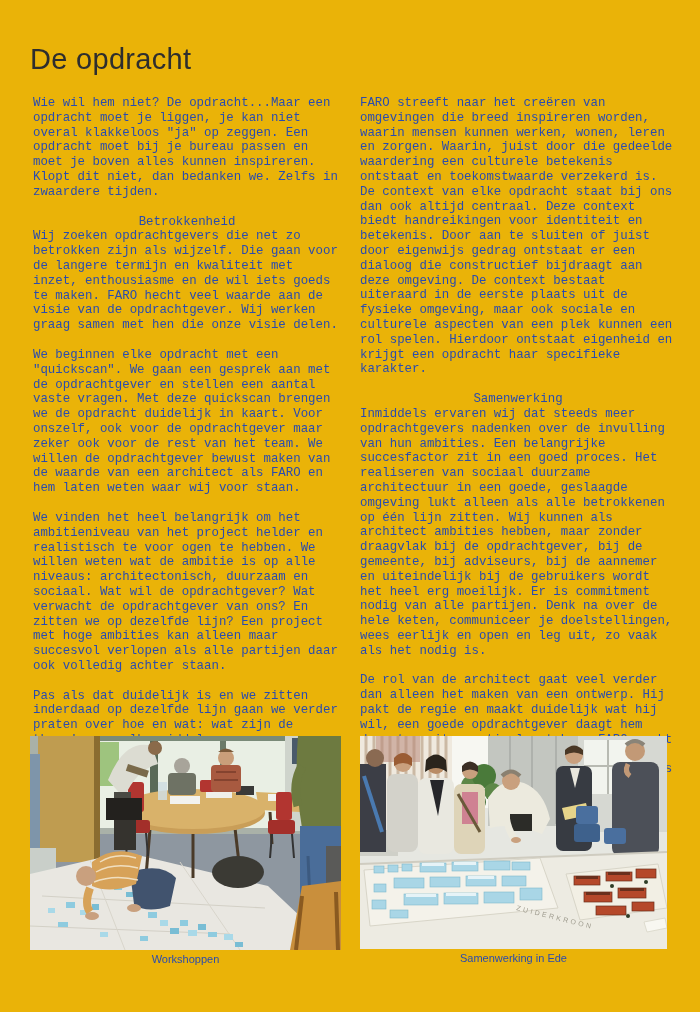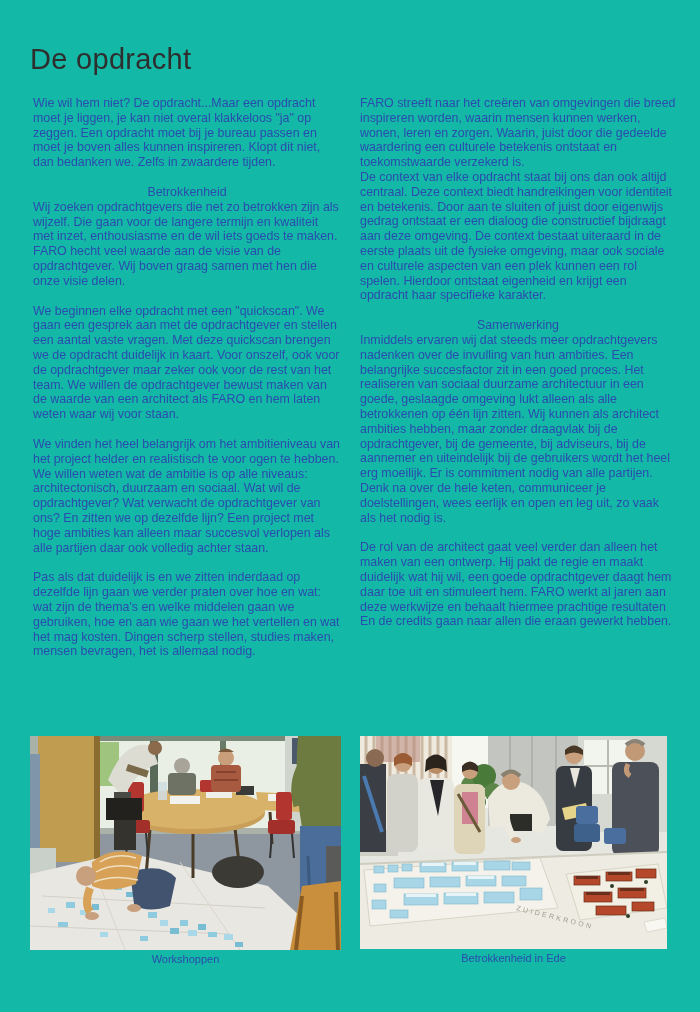--- a/index.html
+++ b/index.html
@@ -1,50 +1,50 @@
 <!DOCTYPE html>
 <html><head>
 <meta charset="utf-8">
 <style>
   html,body { margin:0; padding:0; background:#fff; }
   .page {
-    position:relative; width:700px; height:1012px; background:#14b8a6;
+    position:relative; width:700px; height:1012px; background:#eab308;
     font-family:"Liberation Sans", sans-serif; overflow:hidden;
   }
   .title {
     position:absolute; left:30px; top:24px;
     font-size:29px; font-weight:400; color:#2e2e2e; letter-spacing:0.3px;
   }
   .col {
     position:absolute; top:96px;
     font-size:12.4px; line-height:14.8px; color:#2a4cae;
     text-align:left;
   }
   .col-left  { left:33px;  width:308px; }
   .col-right { left:360px; width:316px; }
-  .col p { margin:0 0 15px 0; }
+  .col p { margin:0 0 15px 0;font-family:Liberation Mono, monospace; }
   .col p.tight { margin:0; }
   .col .subhead { font-weight:400;text-align:center; } 
   .photo-figure { position:absolute; top:736px; margin:0; }
   .photo-figure.left  { left:30px; }
   .photo-figure.right { left:360px; }
   .photo { display:block; }
   .caption { font-size:11px; line-height:13px; color:#2a4cae; margin-top:3px;text-align:center; }
 </style>
 </head>
 <body>
 
 <div class="page">
 
   <h1 class="title">De opdracht</h1>
 
   <div class="col col-left">
     <p>Wie wil hem niet? De opdracht...Maar een opdracht moet je liggen, je kan niet overal klakkeloos "ja" op zeggen. Een opdracht moet bij je bureau passen en moet je boven alles kunnen inspireren. Klopt dit niet, dan bedanken we. Zelfs in zwaardere tijden.</p>
     <p class="tight subhead">Betrokkenheid</p>
-    <p>Wij zoeken opdrachtgevers die net zo betrokken zijn als wijzelf. Die gaan voor de langere termijn en kwaliteit met inzet, enthousiasme en de wil iets goeds te maken. FARO hecht veel waarde aan de visie van de opdrachtgever. Wij boven graag samen met hen die onze visie delen.</p>
+    <p>Wij zoeken opdrachtgevers die net zo betrokken zijn als wijzelf. Die gaan voor de langere termijn en kwaliteit met inzet, enthousiasme en de wil iets goeds te maken. FARO hecht veel waarde aan de visie van de opdrachtgever. Wij werken graag samen met hen die onze visie delen.</p>
     <p>We beginnen elke opdracht met een "quickscan". We gaan een gesprek aan met de opdrachtgever en stellen een aantal vaste vragen. Met deze quickscan brengen we de opdracht duidelijk in kaart. Voor onszelf, ook voor de opdrachtgever maar zeker ook voor de rest van het team. We willen de opdrachtgever bewust maken van de waarde van een architect als FARO en hem laten weten waar wij voor staan.</p>
     <p>We vinden het heel belangrijk om het ambitieniveau van het project helder en realistisch te voor ogen te hebben. We willen weten wat de ambitie is op alle niveaus: architectonisch, duurzaam en sociaal. Wat wil de opdrachtgever? Wat verwacht de opdrachtgever van ons? En zitten we op dezelfde lijn? Een project met hoge ambities kan alleen maar succesvol verlopen als alle partijen daar ook volledig achter staan.</p>
     <p>Pas als dat duidelijk is en we zitten inderdaad op dezelfde lijn gaan we verder praten over hoe en wat: wat zijn de thema's en welke middelen gaan we gebruiken, hoe en aan wie gaan we het vertellen en wat het mag kosten. Dingen scherp stellen, studies maken, mensen bevragen, het is allemaal nodig.</p>
   </div>
 
   <div class="col col-right">
     <p class="tight">FARO streeft naar het creëren van omgevingen die breed inspireren worden, waarin mensen kunnen werken, wonen, leren en zorgen. Waarin, juist door die gedeelde waardering een culturele betekenis ontstaat en toekomstwaarde verzekerd is.</p>
     <p>De context van elke opdracht staat bij ons dan ook altijd centraal. Deze context biedt handreikingen voor identiteit en betekenis. Door aan te sluiten of juist door eigenwijs gedrag ontstaat er een dialoog die constructief bijdraagt aan deze omgeving. De context bestaat uiteraard in de eerste plaats uit de fysieke omgeving, maar ook sociale en culturele aspecten van een plek kunnen een rol spelen. Hierdoor ontstaat eigenheid en  krijgt een opdracht haar specifieke karakter.</p>
     <p class="tight subhead">Samenwerking</p>
     <p>Inmiddels ervaren wij dat steeds meer opdrachtgevers nadenken over de invulling van hun ambities. Een belangrijke succesfactor zit in een goed proces. Het realiseren van sociaal duurzame architectuur in een goede, geslaagde omgeving lukt alleen als alle betrokkenen op één lijn zitten.  Wij kunnen als architect ambities hebben, maar zonder draagvlak bij de opdrachtgever, bij de gemeente, bij adviseurs, bij de aannemer en uiteindelijk bij de gebruikers wordt het heel erg moeilijk. Er is commitment nodig van alle partijen. Denk na over de hele keten, communiceer je doelstellingen, wees eerlijk en open en leg uit, zo vaak als het nodig is.</p>
@@ -304,16 +304,16 @@
         </g>
         <circle cx="252" cy="150" r="2" fill="#2e3c26"></circle>
         <circle cx="286" cy="146" r="2" fill="#2e3c26"></circle>
         <circle cx="268" cy="180" r="2" fill="#2e3c26"></circle>
       </g>
 
       <text x="156" y="174" font-size="7" letter-spacing="2.5" fill="#a09d90" transform="rotate(14 156 174)" font-family="Liberation Sans, sans-serif">ZUIDERKROON</text>
 
       <polygon points="284,186 305,182 307,192 287,196" fill="#f8f7f1" stroke="#d8d5c8" stroke-width="0.8"></polygon>
     </svg>
-    <figcaption class="caption">Betrokkenheid in Ede</figcaption>
+    <figcaption class="caption">Samenwerking in Ede</figcaption>
   </figure>
 
 </div>
 
 </body></html>

